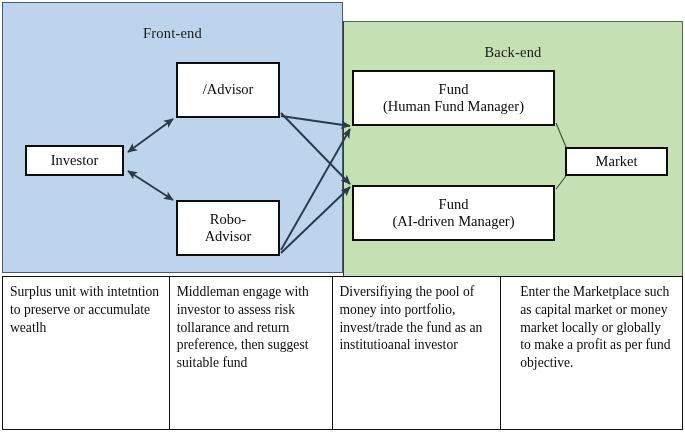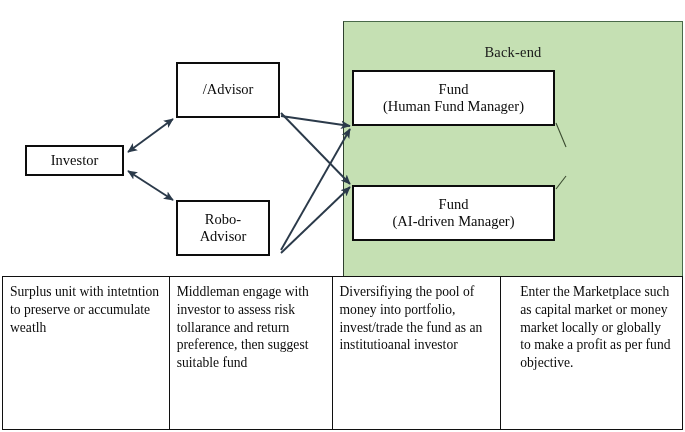--- a/index.html
+++ b/index.html
@@ -63,21 +63,21 @@
     text-align: center;
     font-size: 14.5px;
     line-height: 1.18;
     color: #0a0a0a;
     z-index: 5;
   }
   .node span { display: block; padding: 0 4px; }
 
   #node-investor      { left: 25px;  top: 145px; width: 99px;  height: 31px; }
   #node-consultant    { left: 176px; top: 62px;  width: 104px; height: 56px; }
-  #node-robo          { left: 176px; top: 200px; width: 94px; height: 56px; }
+  #node-robo          { left: 176px; top: 200px; width: 104px; height: 56px; }
   #node-fund-human    { left: 352px; top: 70px;  width: 203px; height: 56px; }
   #node-fund-ai       { left: 352px; top: 185px; width: 203px; height: 56px; }
   #node-market        { left: 565px; top: 147px; width: 103px; height: 29px; }
 
   
   #connectors {
     position: absolute;
     left: 0; top: 0;
     width: 685px; height: 432px;
     z-index: 3;
@@ -109,20 +109,23 @@
   #desc-investor  { width: 168px; }
   #desc-advisor   { width: 164px; }
   #desc-fund      { width: 170px; }
   #desc-market    { width: 170px; }
 </style>
 </head>
 <body>
 
 <div id="page">
 
+  <div class="region region-front">
+    <div class="region-label">Front-end</div>
+  </div>
 
   <div class="region region-back">
     <div class="region-label">Back-end</div>
   </div>
 
   <svg id="connectors" viewBox="0 0 685 432">
     <defs>
       <marker id="arrow" viewBox="0 0 10 10" refX="9.2" refY="5" markerWidth="5.2" markerHeight="5.2" orient="auto-start-reverse">
         <path d="M 0 0.6 L 10 5 L 0 9.4 L 2.4 5 Z" fill="#2b3a4a"></path>
       </marker>
@@ -172,20 +175,23 @@
     </div>
   </div>
 
   <div class="node" id="node-fund-ai">
     <div>
       <span>Fund</span>
       <span>(AI-driven Manager)</span>
     </div>
   </div>
 
+  <div class="node" id="node-market">
+    <span>Market</span>
+  </div>
 
   <div id="desc-table">
     <div class="desc-cell" id="desc-investor">Surplus unit with intetntion to preserve or accumulate weatlh</div>
     <div class="desc-cell" id="desc-advisor">Middleman engage with investor to assess risk tollarance and return preference, then suggest suitable fund</div>
     <div class="desc-cell" id="desc-fund">Diversifiying the pool of money into portfolio, invest/trade the fund as an institutioanal investor</div>
     <div class="desc-cell" id="desc-market">Enter the Marketplace such as capital market or money market locally or globally to make a profit as per fund objective.</div>
   </div>
 
 </div>
 

